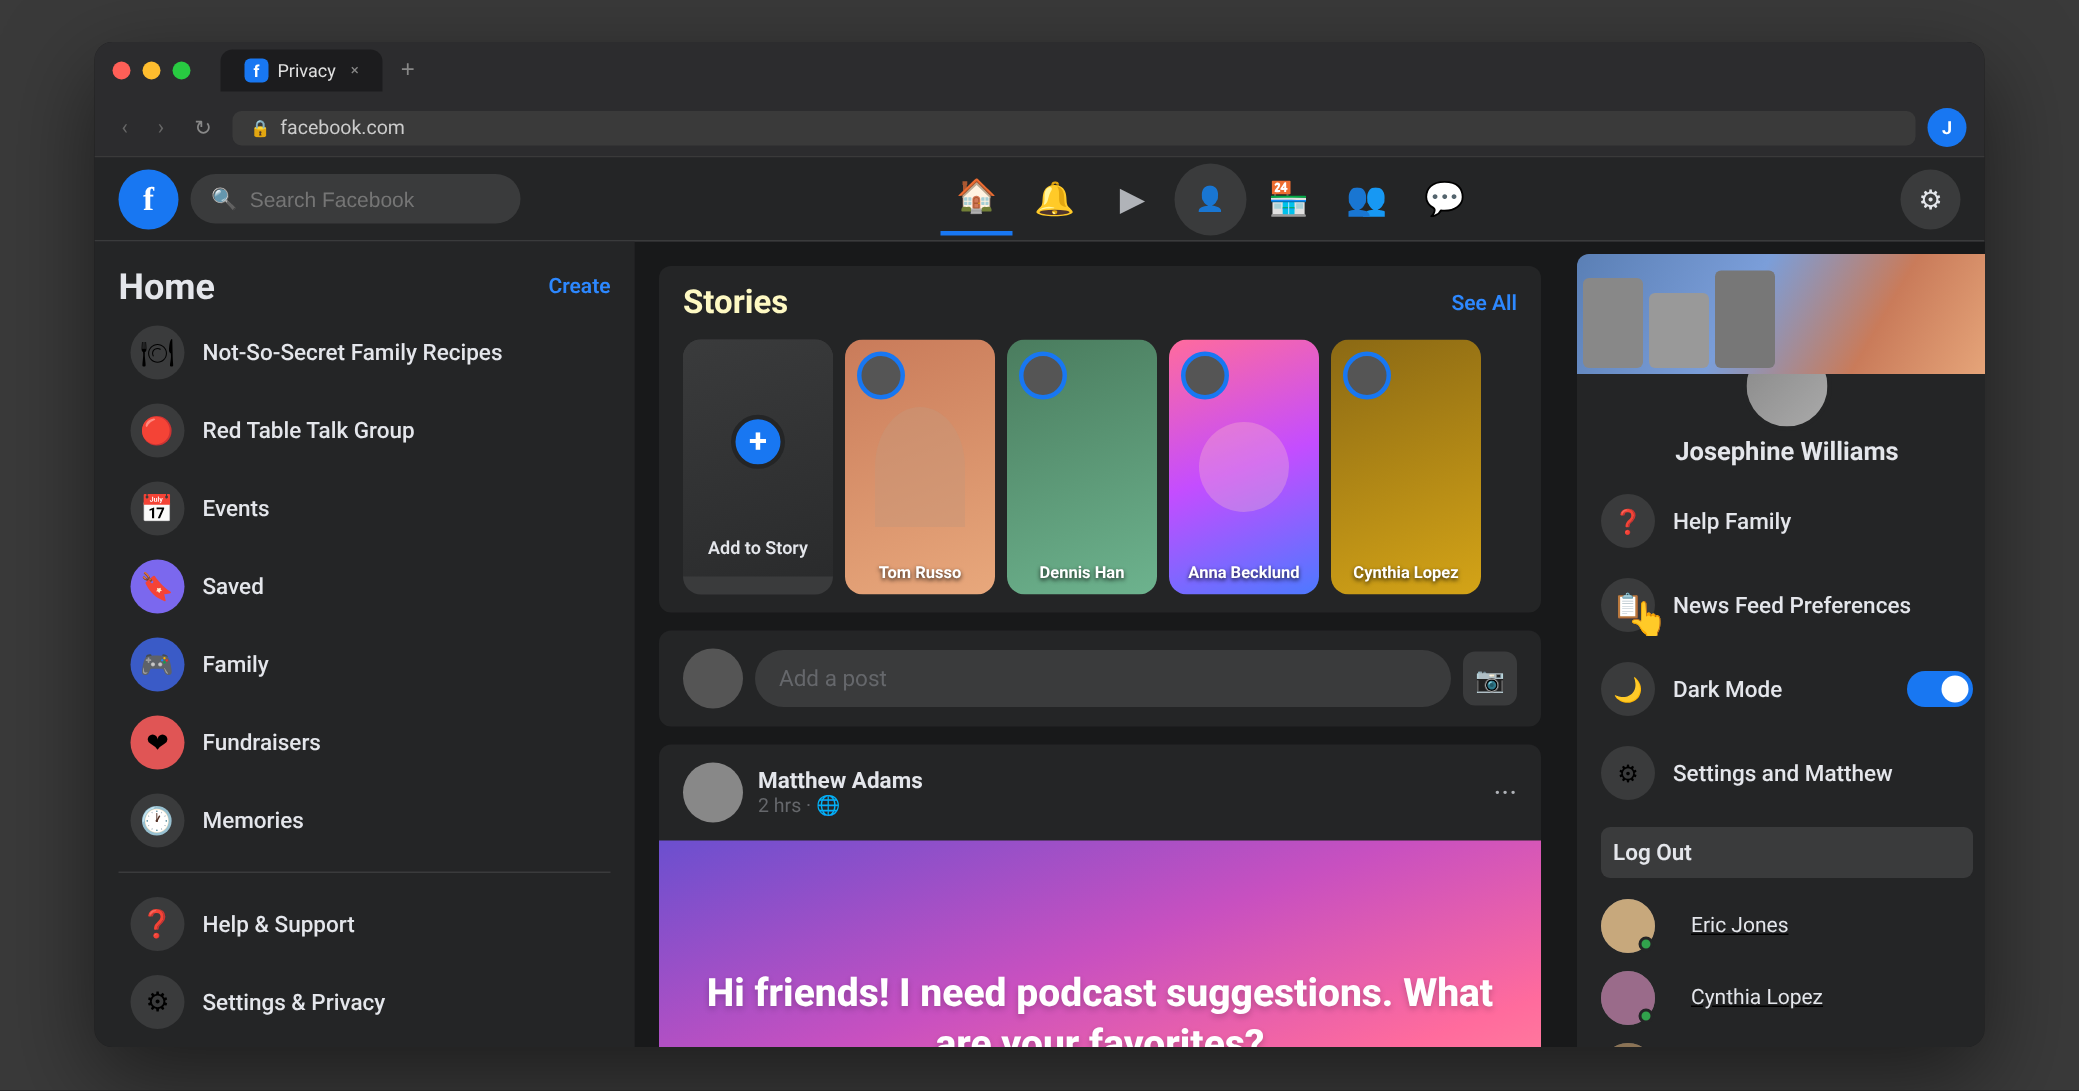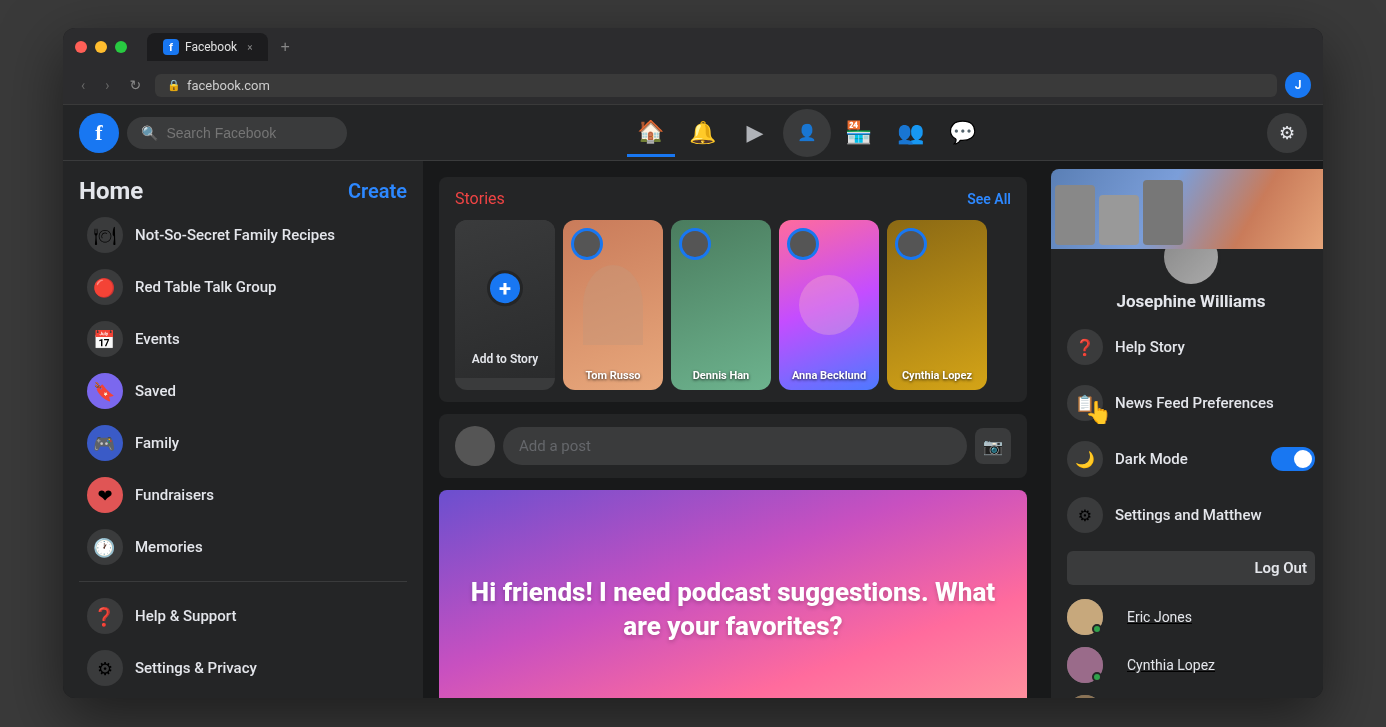--- a/index.html
+++ b/index.html
@@ -216,21 +216,21 @@
       justify-content: space-between;
       align-items: center;
     }
     .sidebar-title {
       font-size: 24px;
       font-weight: 700;
       color: #e4e6eb;
     }
     .sidebar-create {
       color: #2d88ff;
-      font-size: 20px;
+      font-size: 14px;
       font-weight: 600;
       cursor: pointer;
     }
     .sidebar-item {
       display: flex;
       align-items: center;
       gap: 12px;
       padding: 8px 16px;
       cursor: pointer;
       border-radius: 8px;
@@ -270,23 +270,23 @@
       padding: 12px 16px;
       margin-bottom: 12px;
     }
     .stories-header {
       display: flex;
       justify-content: space-between;
       align-items: center;
       margin-bottom: 12px;
     }
     .stories-title {
-      font-size: 16px;
-      font-weight: 400;
-      color: #ef4444;
+      font-size: 22px;
+      font-weight: 700;
+      color: #fef9c3;
     }
     .see-all {
       color: #2d88ff;
       font-size: 14px;
       font-weight: 600;
       cursor: pointer;
     }
     .stories-list {
       display: flex;
       gap: 8px;
@@ -503,21 +503,21 @@
       top: 3px;
       width: 18px; height: 18px;
       border-radius: 50%;
       background: white;
     }
     .logout-btn {
       margin: 8px 16px;
       padding: 8px;
       background: #3a3b3c;
       border-radius: 6px;
-      text-align: right;
+      text-align: left;
       font-size: 15px;
       font-weight: 600;
       color: #e4e6eb;
       cursor: pointer;
     }
 
     .friends-section {
       padding: 0 8px;
     }
     .friend-item {
@@ -562,21 +562,21 @@
 
 <div class="browser-window">
 
   <div class="browser-titlebar">
     <span class="traffic-light tl-red"></span>
     <span class="traffic-light tl-yellow"></span>
     <span class="traffic-light tl-green"></span>
     <div class="tab-bar">
       <div class="tab-active">
         <div class="tab-fb-icon">f</div>
-        <span>Facebook</span>
+        <span>Privacy</span>
         <span class="tab-close">×</span>
       </div>
       <button class="tab-new">+</button>
     </div>
   </div>
 
   <div class="browser-addressbar">
     <span class="nav-btn">‹</span>
     <span class="nav-btn">›</span>
     <span class="nav-btn refresh-icon">↻</span>
@@ -745,20 +745,32 @@
           </div>
         </div>
 
         <div class="add-post-bar">
           <div class="post-avatar-sm"></div>
           <div class="post-input-fake">Add a post</div>
           <div class="post-photo-btn">📷</div>
         </div>
 
         <div class="post-card">
+          <div class="post-header">
+            <div class="post-author-info">
+              <div class="post-avatar"></div>
+              <div>
+                <div class="post-author-name">Matthew Adams</div>
+                <div class="post-meta">
+                  <span>2 hrs</span> · 🌐
+                </div>
+              </div>
+            </div>
+            <div class="post-more-btn">···</div>
+          </div>
           <div class="post-image">
             <div class="post-text-overlay">Hi friends! I need podcast suggestions. What are your favorites?</div>
           </div>
         </div>
 
       </div>
 
       <div class="right-sidebar-wrapper">
         <div class="right-panel">
 
@@ -777,21 +789,21 @@
             <div class="profile-avatar-large">
               <div style="width:100%;height:100%;background:linear-gradient(135deg,#888,#aaa);"></div>
             </div>
             <div class="profile-name-dropdown">Josephine Williams</div>
           </div>
 
           <div class="dropdown-menu">
 
             <div class="dropdown-item">
               <div class="dropdown-item-icon">❓</div>
-              <span class="dropdown-item-label">Help Story</span>
+              <span class="dropdown-item-label">Help Family</span>
             </div>
 
             <div class="dropdown-item">
               <div class="dropdown-item-icon">📋</div>
               <span class="dropdown-item-label">News Feed Preferences</span>
             </div>
 
             <div class="dropdown-item">
               <div class="dropdown-item-icon">🌙</div>
               <span class="dropdown-item-label">Dark Mode</span>

